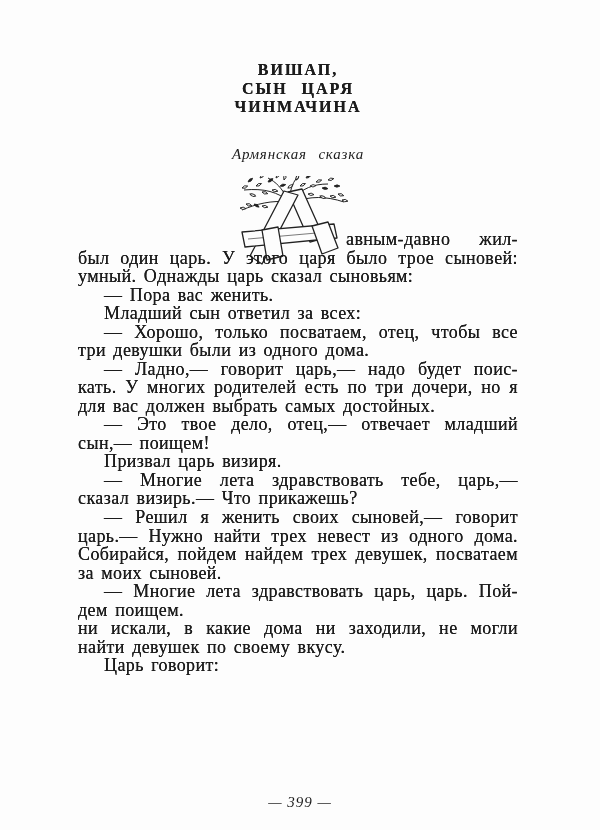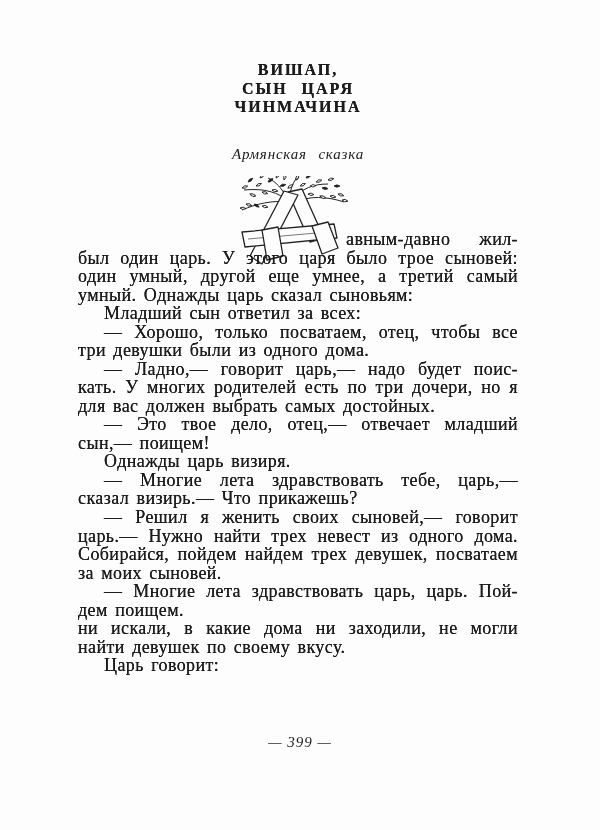--- a/index.html
+++ b/index.html
@@ -40,21 +40,21 @@
   }
   .line {
     height:18.54px; line-height:18.54px;
     letter-spacing:0.4px; word-spacing:2.5px;
     text-shadow:0 0 0.4px currentColor;
   }
   .just { text-align:justify; text-align-last:justify; }
   .ind  { text-indent:26px; }
   .firstline { padding-left:268px; }
   .page-number {
-    position:absolute; top:734px; left:0; width:600px;
+    position:absolute; top:794px; left:0; width:600px;
     text-align:center; font-style:italic; font-size:15px;
     letter-spacing:1px;
   }
 </style>
 </head>
 <body>
 
 <div class="page">
 
   <div class="title-block">
@@ -114,31 +114,31 @@
       <polygon class="plank" points="4,56 96,48 99,62 7,71"></polygon>
       <path class="grain" d="M10,63 L90,56"></path>
       <polygon class="plank" points="74,50 90,46 100,72 84,78"></polygon>
       <polygon class="plank" points="24,54 40,51 45,80 29,84"></polygon>
     </svg>
   </div>
 
   <div class="body-text">
       <div class="line just firstline">авным-давно жил-</div>
       <div class="line just">был один царь. У этого царя было трое сыновей:</div>
-      <div class="line just">один умный, другой еще умнее, а третий самый</div>
       <div class="line">умный. Однажды царь сказал сыновьям:</div>
+      <div class="line ind">— Пора вас женить.</div>
       <div class="line ind">Младший сын ответил за всех:</div>
       <div class="line just ind">— Хорошо, только посватаем, отец, чтобы все</div>
       <div class="line">три девушки были из одного дома.</div>
       <div class="line just ind">— Ладно,— говорит царь,— надо будет поис-</div>
       <div class="line just">кать. У многих родителей есть по три дочери, но я</div>
       <div class="line">для вас должен выбрать самых достойных.</div>
       <div class="line just ind">— Это твое дело, отец,— отвечает младший</div>
       <div class="line">сын,— поищем!</div>
-      <div class="line ind">Однажды царь визиря.</div>
+      <div class="line ind">Призвал царь визиря.</div>
       <div class="line just ind">— Многие лета здравствовать тебе, царь,—</div>
       <div class="line">сказал визирь.— Что прикажешь?</div>
       <div class="line just ind">— Решил я женить своих сыновей,— говорит</div>
       <div class="line just">царь.— Нужно найти трех невест из одного дома.</div>
       <div class="line just">Собирайся, пойдем найдем трех девушек, посватаем</div>
       <div class="line">за моих сыновей.</div>
       <div class="line just ind">— Многие лета здравствовать царь, царь. Пой-</div>
       <div class="line">дем поищем.</div>
       <div class="line just">ни искали, в какие дома ни заходили, не могли</div>
       <div class="line">найти девушек по своему вкусу.</div>

